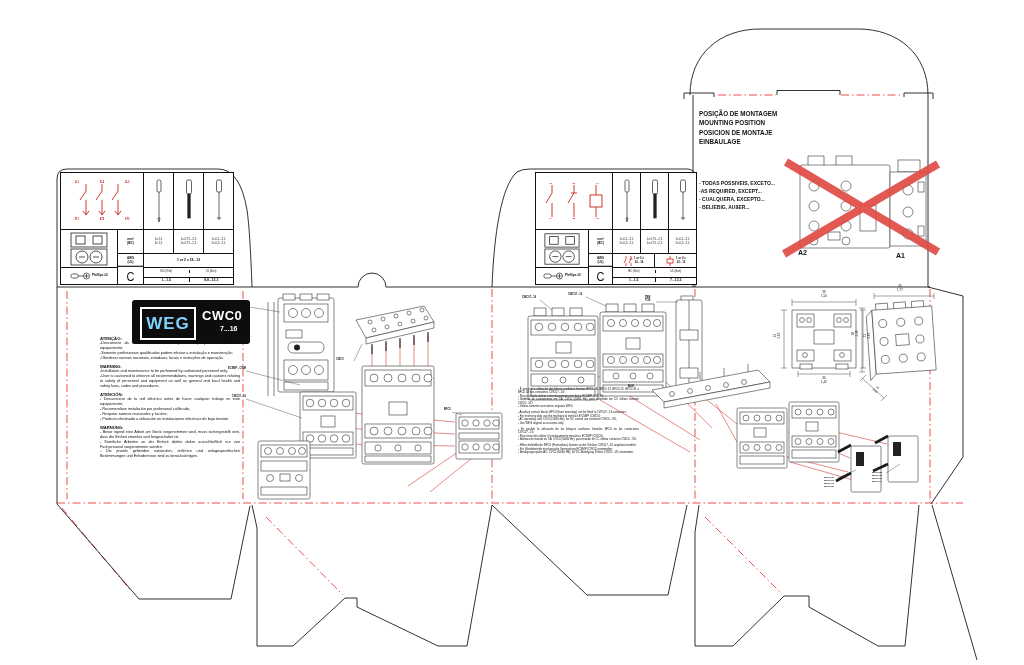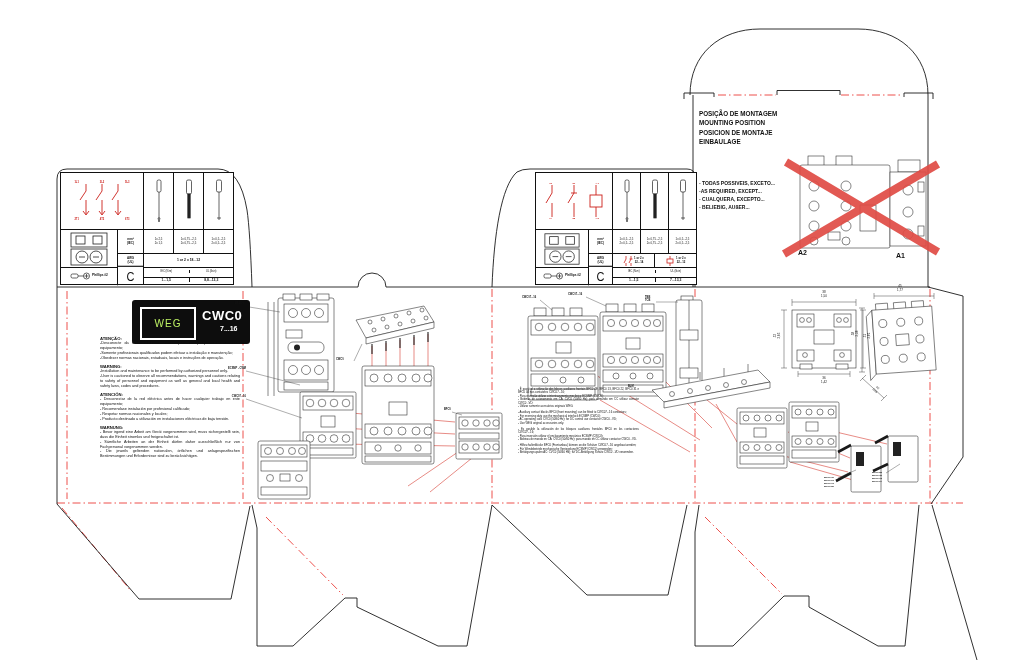--- a/index.html
+++ b/index.html
@@ -46,21 +46,21 @@
   .clampcell{grid-row:2/4}
   .spanv{grid-column:3/6}
   .tq{grid-column:3/6;display:grid !important;grid-template-columns:1fr 1fr;grid-template-rows:7px 1fr;padding:0}
   .tq>div{display:flex;align-items:center;justify-content:center}
   .awgsplit{display:flex;width:100%;height:100%}
   .awgsplit>div{flex:1;display:flex;align-items:center;justify-content:center;gap:1px}
   .cglyph{font-size:11px;font-weight:400;transform:scaleY(1.15)}
   
   .wegbox{left:132px;top:300px;width:118px;height:44px;background:#0d0d0d;border-radius:3px}
   .weglogo{left:8px;top:7px;width:52px;height:29px;border:2px solid #fff;display:flex;align-items:center;justify-content:center;
-           color:#bef264;font-weight:400;font-size:10px;letter-spacing:1px}
+           color:#7dd3fc;font-weight:700;font-size:17px;letter-spacing:1px}
   .wegmodel{left:70px;top:8px;color:#fff;font-weight:bold;font-size:13px;letter-spacing:.5px}
   .wegrange{left:88px;top:25px;color:#fff;font-weight:bold;font-size:7px}
   
   .warn{left:100px;top:336px;width:140px}
   .warn .sec{margin-bottom:3px}
   
   .fine{left:518px;top:388px;width:121px}
   .fine p{margin:0 0 2.5px 0}
 </style>
 </head>

